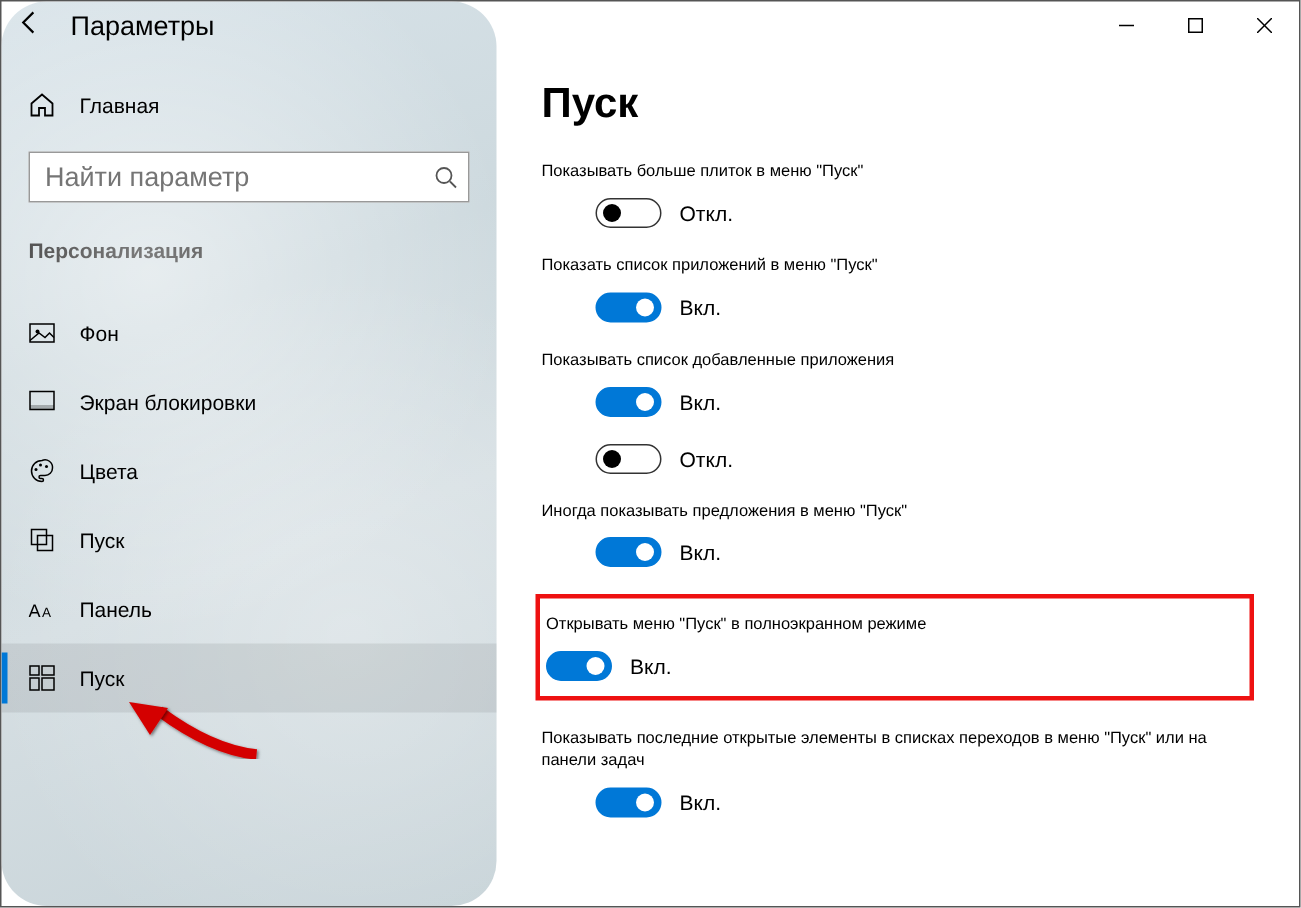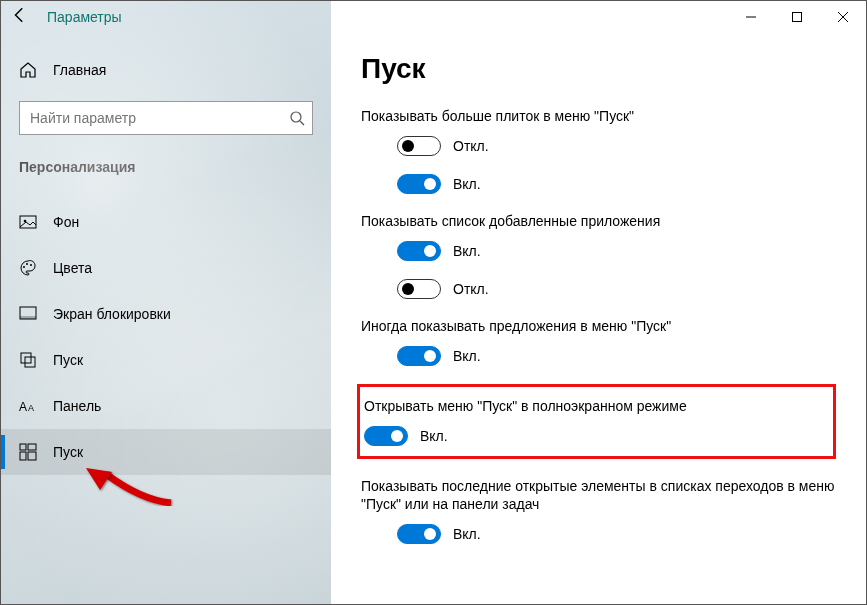--- a/index.html
+++ b/index.html
@@ -1,39 +1,39 @@
 <!DOCTYPE html>
 <html><head>
 <meta charset="utf-8">
 <style>
   * { box-sizing: border-box; margin: 0; padding: 0; font-family: "Segoe UI", Tahoma, sans-serif; }
   body { width: 867px; height: 605px; overflow: hidden; border: 1px solid #555; position: relative; background: #fff; }
   .titlebar { height: 32px; display: flex; align-items: center; justify-content: space-between; position: absolute; top:0; left:0; right:0; z-index:10; }
   .titlebar-left { display:flex; align-items:center; padding-left:10px; gap:18px;}
-  .titlebar-left span.title { font-size:14px; color:#0f766e;}
+  .titlebar-left span.title { font-size:18px; color:#000000;}
   .titlebar-right { display:flex; }
   .tb-btn { width:46px; height:32px; display:flex; align-items:center; justify-content:center; font-size:11px; color:#000; }
   .layout { display:flex; height:100%; }
-  .sidebar { width:330px; height:100%; background: linear-gradient(160deg, #d8e3e9 0%, #cdd9de 35%, #d6dfe3 60%, #c7d3d8 100%); padding-top:46px; position:relative; }
+  .sidebar { width:330px; height:100%; background: linear-gradient(160deg, #d8e3e9 0%, #cdd9de 35%, #d6dfe3 60%, #c7d3d8 100%); padding-top:46px; position:relative;border-radius:30px; }
   .sidebar::before{ content:""; position:absolute; inset:0; background: radial-gradient(circle at 30% 30%, rgba(255,255,255,0.5), transparent 50%), radial-gradient(circle at 70% 70%, rgba(255,255,255,0.3), transparent 50%); pointer-events:none;}
   .home-row, .nav-item { display:flex; align-items:center; height:46px; padding-left:18px; gap:16px; font-size:14px; color:#000; position:relative; cursor:default;}
   .home-row { margin-bottom:8px;}
   .search-wrap { margin:0 18px 14px 18px; position:relative;}
-  .search { width:100%; height:34px; background:#fff; border:1px solid #999; padding:0 24px 0 10px; font-size:14px; outline:none;}
+  .search { width:100%; height:34px; background:#fff; border:1px solid #999; padding:0 24px 0 10px; font-size:18px; outline:none;}
   .search-icon { position:absolute; right:8px; top:0; height:34px; display:flex; align-items:center; color:#555;}
   .section-title { font-size:14px; font-weight:600; padding:10px 18px 10px 18px; color:#000;}
   .nav-list { margin-top:14px;}
   .nav-item.active { background: rgba(0,0,0,0.08);}
   .nav-item.active::before { content:""; position:absolute; left:0; top:6px; bottom:6px; width:4px; background:#0078d7;}
   .nav-icon { width:18px; height:18px; display:flex; align-items:center; justify-content:center;}
   .nav-icon svg { width:18px; height:18px; }
   .content { flex:1; padding:52px 30px 0 30px; overflow-y:auto; color:#000; position:relative;}
   .content h1 { font-size:28px; font-weight:600; margin-bottom:22px;}
   .setting { margin-bottom:18px;}
-  .setting-label { font-size:14px; margin-bottom:10px; line-height:1.35;}
+  .setting-label { font-size:11px; margin-bottom:10px; line-height:1.35;}
   .toggle-row { display:flex; align-items:center; gap:12px;padding-left:36px;}
   .toggle { width:44px; height:20px; border-radius:10px; position:relative; border:1px solid #333;}
   .toggle.on { background:#0078d7; border-color:#0078d7;}
   .toggle.off { background:#fff;}
   .knob { width:12px; height:12px; border-radius:50%; position:absolute; top:3px;}
   .toggle.on .knob { right:4px; background:#fff;}
   .toggle.off .knob { left:4px; background:#000;}
   .toggle-label { font-size:14px;}
   .highlight-box { border:3px solid #e11; padding:10px 18px 10px 0; margin-left:-4px; margin-bottom:18px;}
   .highlight-box .setting-label { padding-left:4px;}
@@ -106,40 +106,40 @@
               <rect x="1" y="3" width="16" height="12" stroke="#000" fill="none"></rect>
               <circle cx="6" cy="8" r="1.3" fill="#000"></circle>
               <path d="M1 14 L7 9 L11 12 L14 9 L17 12" stroke="#000" fill="none"></path>
             </svg>
           </span>
         <span>Фон</span>
       </div>
       <div class="nav-item">
         <span class="nav-icon">
             <svg viewBox="0 0 18 18">
+              <rect x="1" y="2" width="16" height="12" stroke="#000" fill="none"></rect>
+              <rect x="1" y="11" width="16" height="3" fill="#000" opacity="0.25"></rect>
+            </svg>
+          </span>
+        <span>Экран блокировки</span>
+      </div>
+      <div class="nav-item">
+        <span class="nav-icon">
+            <svg viewBox="0 0 18 18">
               <path d="M9 2a7 7 0 1 0 0 14c1.3 0 1.3-2 0-2h-1a1 1 0 0 1 0-2h3a5 5 0 0 0 5-5 5 5 0 0 0-7-5z" stroke="#000" fill="none"></path>
               <circle cx="5" cy="8" r="1"></circle>
               <circle cx="8" cy="5" r="1"></circle>
               <circle cx="12" cy="6" r="1"></circle>
             </svg>
           </span>
         <span>Цвета</span>
       </div>
       <div class="nav-item">
         <span class="nav-icon">
             <svg viewBox="0 0 18 18">
-              <rect x="1" y="2" width="16" height="12" stroke="#000" fill="none"></rect>
-              <rect x="1" y="11" width="16" height="3" fill="#000" opacity="0.25"></rect>
-            </svg>
-          </span>
-        <span>Экран блокировки</span>
-      </div>
-      <div class="nav-item">
-        <span class="nav-icon">
-            <svg viewBox="0 0 18 18">
               <rect x="2" y="2" width="10" height="10" stroke="#000" fill="none"></rect>
               <rect x="6" y="6" width="10" height="10" stroke="#000" fill="none"></rect>
             </svg>
           </span>
         <span>Пуск</span>
       </div>
       <div class="nav-item">
         <span class="nav-icon">
             <svg viewBox="0 0 18 18">
               <text x="0" y="14" font-size="12" font-family="serif">A</text>
@@ -168,20 +168,21 @@
         <div class="setting">
           <div class="setting-label">Показывать больше плиток в меню "Пуск"</div>
           <div class="toggle-row">
             <div class="toggle off">
               <div class="knob"></div>
             </div>
             <span class="toggle-label">Откл.</span>
           </div>
         </div>
         <div class="setting">
+          <div class="setting-label">Показать список приложений в меню "Пуск"</div>
           <div class="toggle-row">
             <div class="toggle on">
               <div class="knob"></div>
             </div>
             <span class="toggle-label">Вкл.</span>
           </div>
         </div>
         <div class="setting">
           <div class="setting-label">Показывать список добавленные приложения</div>
           <div class="toggle-row">

